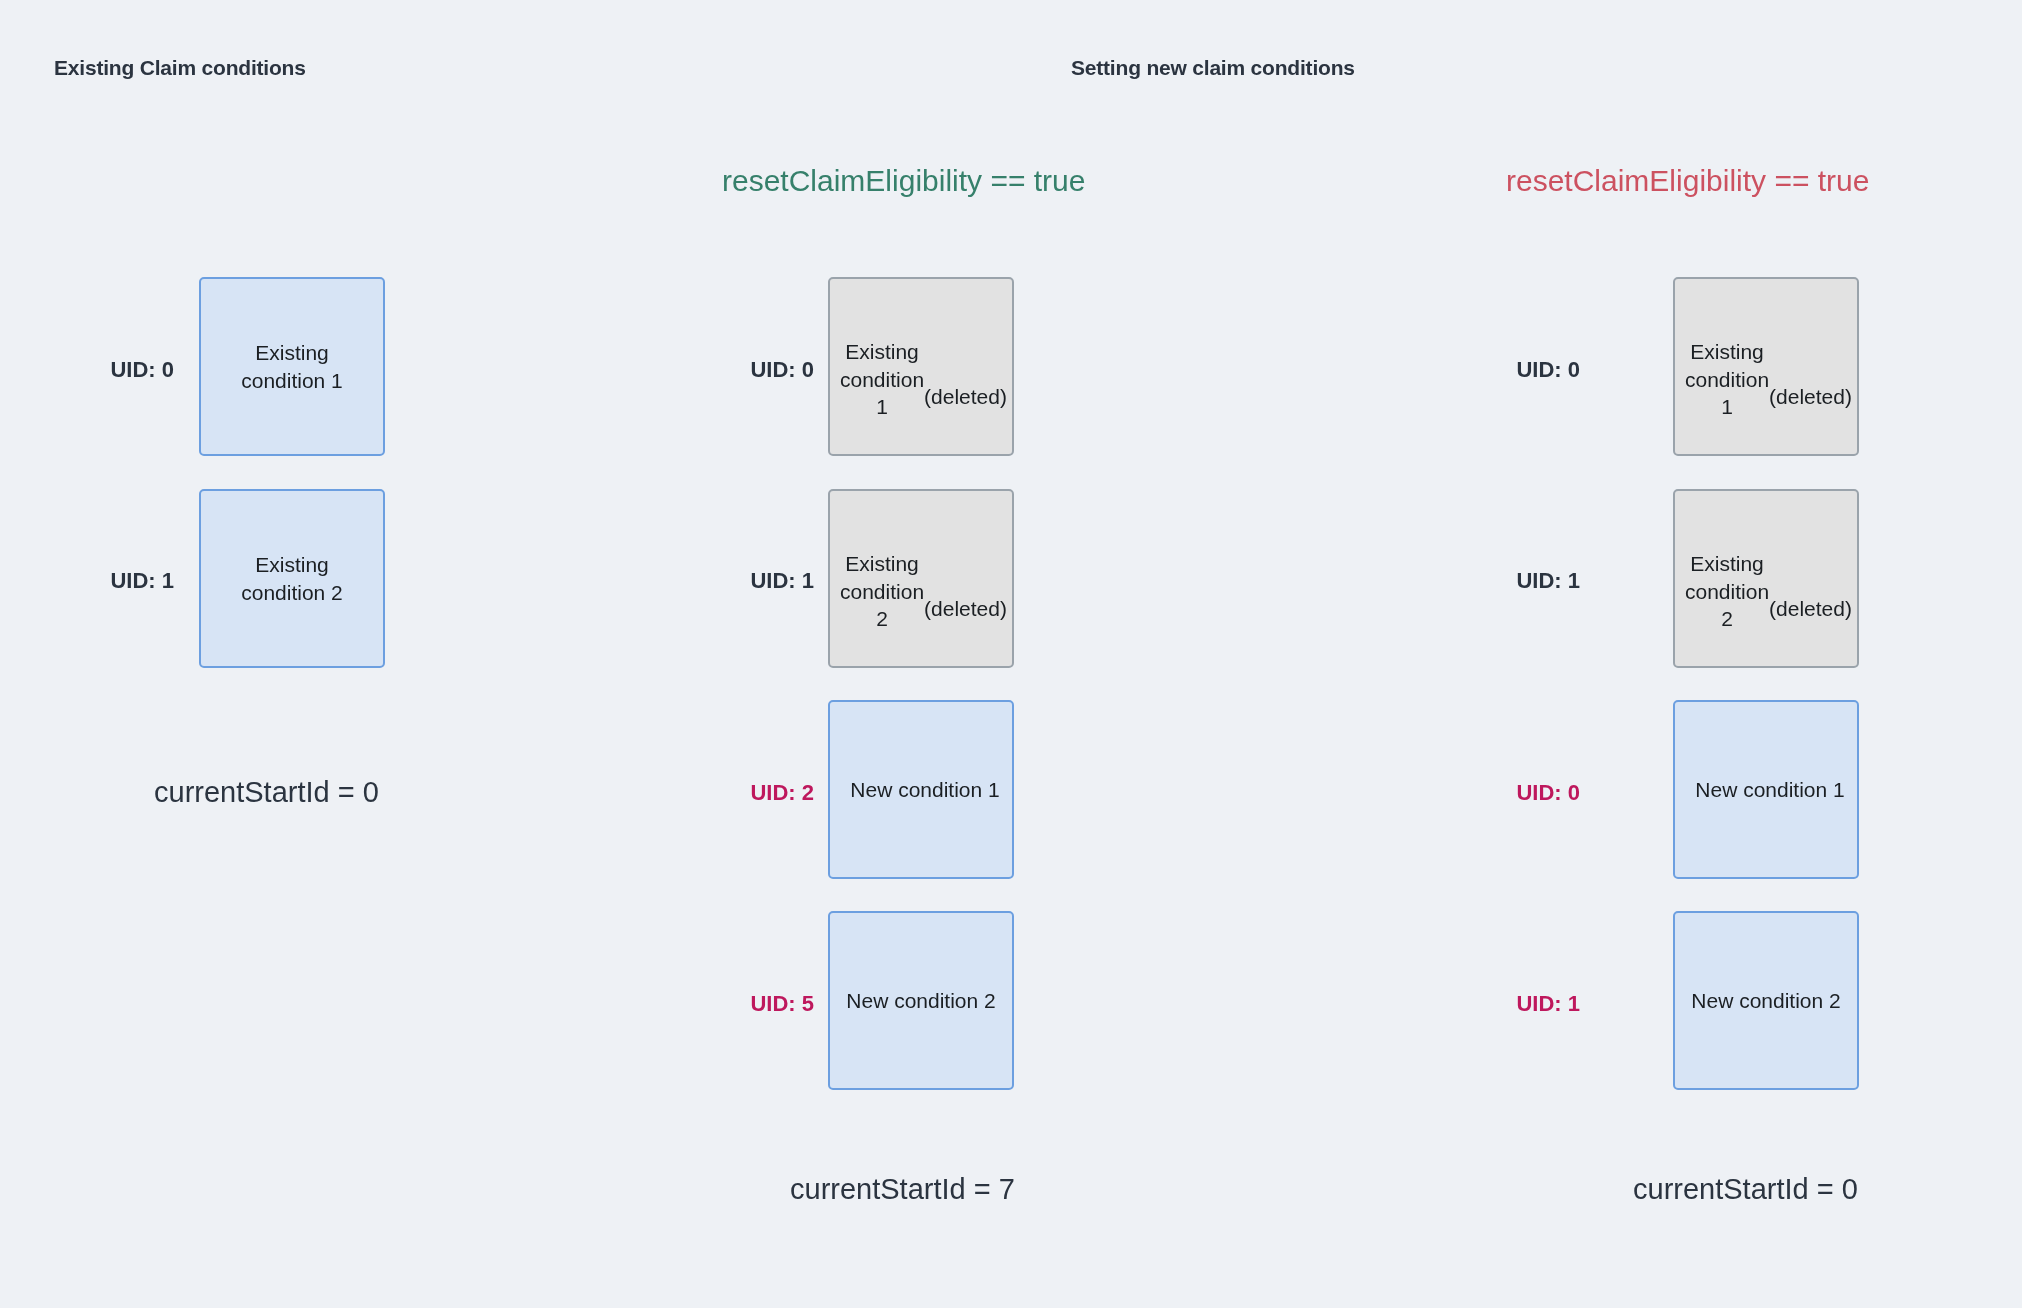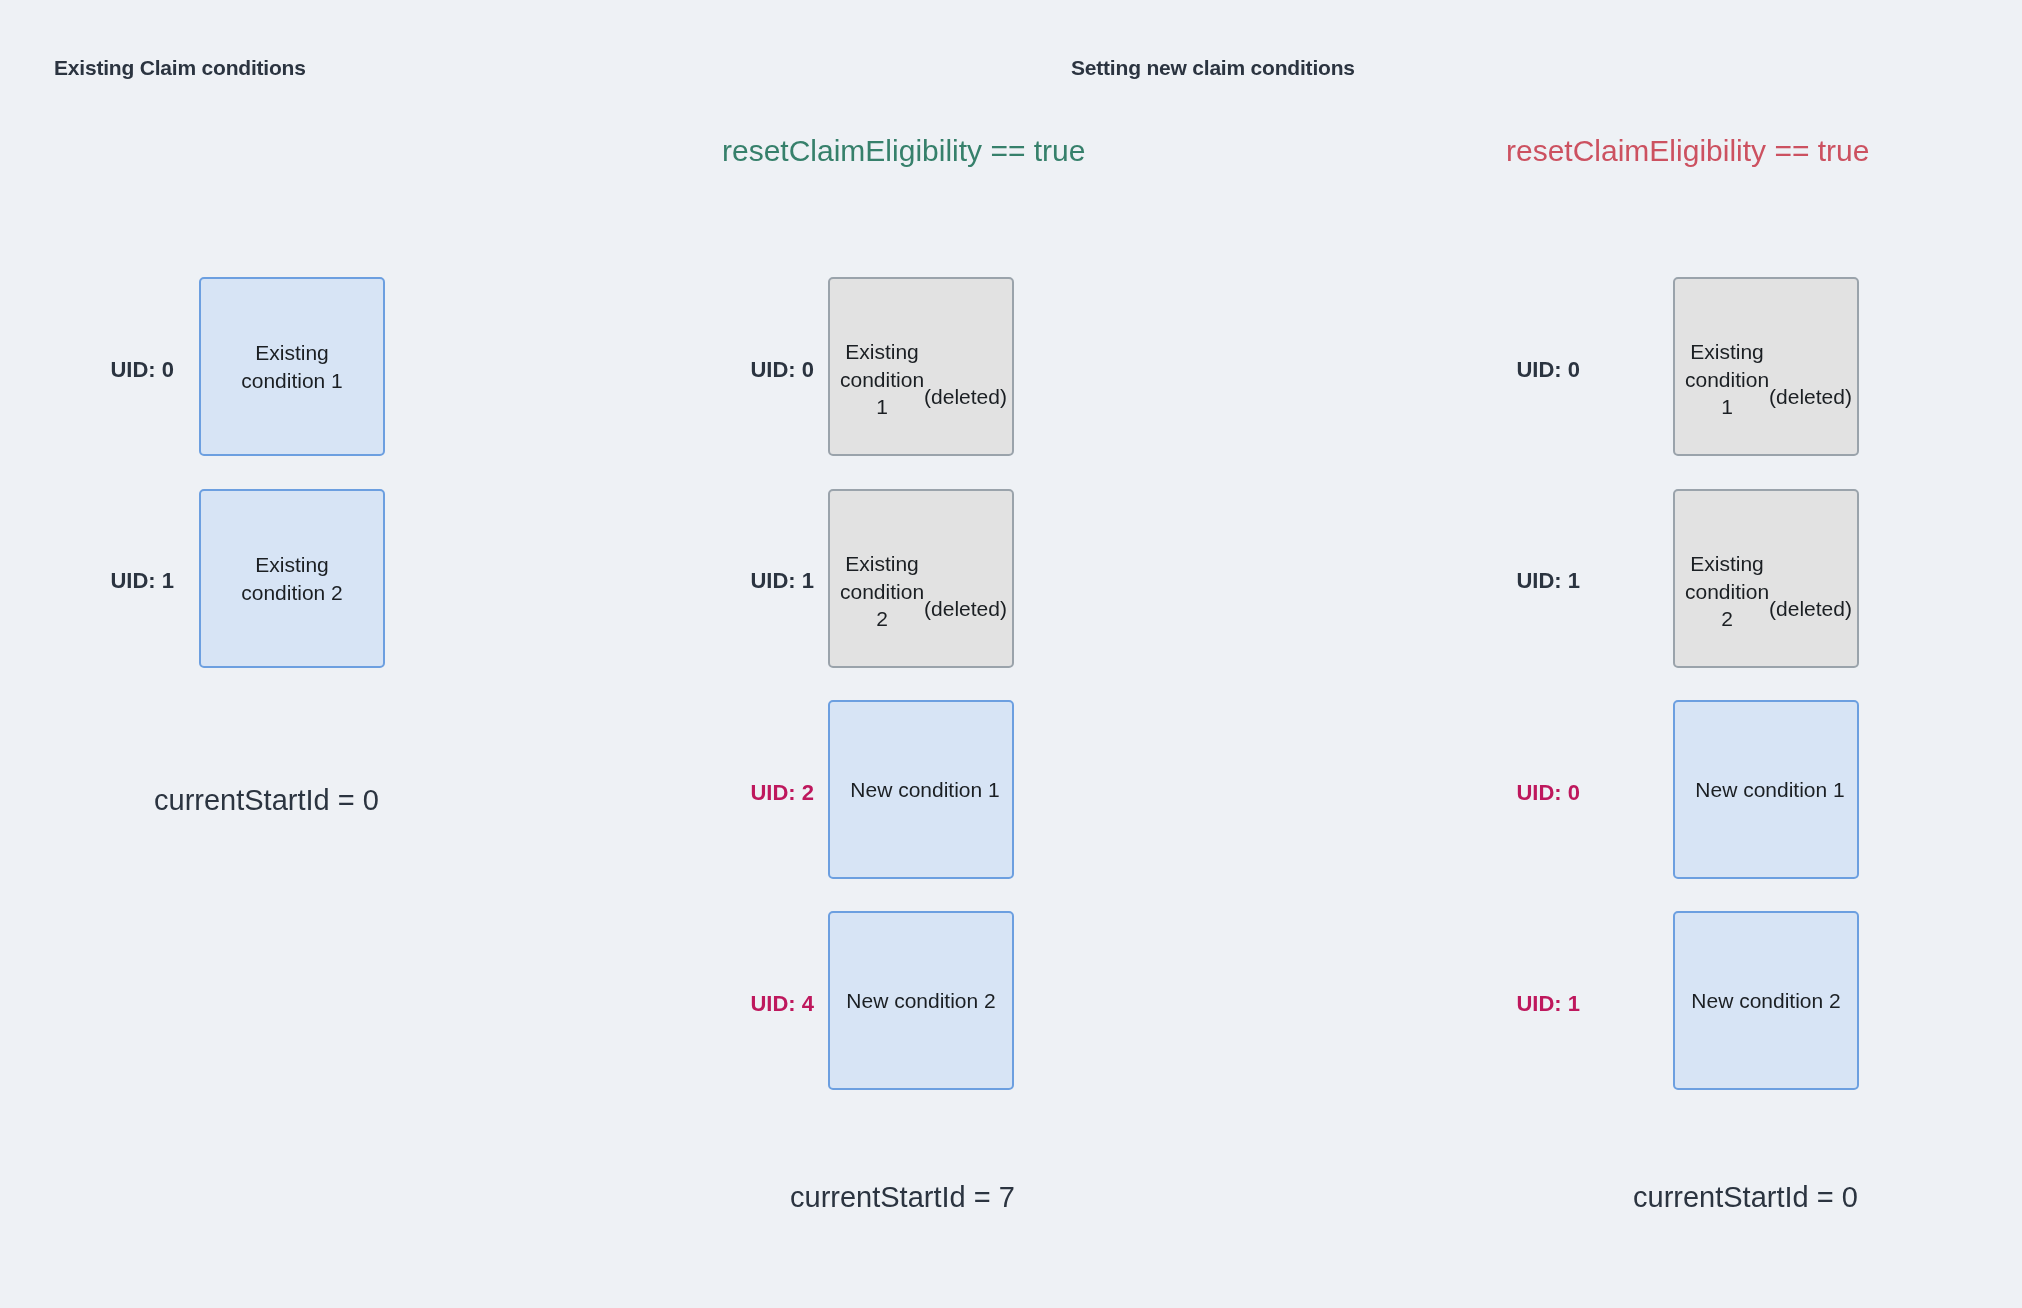--- a/index.html
+++ b/index.html
@@ -30,20 +30,21 @@
     white-space: nowrap;
   }
   #title-existing { left: 54px;  top: 56px; }
   #title-setting  { left: 1071px; top: 56px; }
 
   .condition-flag {
     position: absolute;
     font-size: 30px;
     font-weight: normal;
     white-space: nowrap;
+    margin-top: 30px;
   }
   #flag-true  { left: 722px;  top: 134px; color: #36806b; }
   #flag-false { left: 1506px; top: 134px; color: #cc5160; }
 
   
   .column {
     position: absolute;
     top: 0;
     width: 600px;
     height: 1308px;
@@ -99,21 +100,20 @@
   }
   .uid-label.dark { color: #2b3440; }
   .uid-label.blue { color: #be185d; }
 
   
   .start-id {
     position: absolute;
     font-size: 29px;
     color: #2b3440;
     white-space: nowrap;
-    margin-top: 8px;
   }
 
   
   .row0 { top: 277px; }
   .row1 { top: 489px; }
   .row2 { top: 700px; padding-left: 18px; }
   .row3 { top: 911px; }
 
   .uid-row0 { top: 357px; }
   .uid-row1 { top: 568px; }
@@ -160,21 +160,21 @@
     <div class="cond-box gray has-sub row1" style="left:188px;">
       <span class="box-label">Existing condition 2</span>
       <span class="box-sub">(deleted)</span>
     </div>
 
     <div class="uid-label blue uid-row2" style="left:54px; width:120px;">UID: 2</div>
     <div class="cond-box blue row2" style="left:188px;">
       <span class="box-label">New condition 1</span>
     </div>
 
-    <div class="uid-label blue uid-row3" style="left:54px; width:120px;">UID: 4</div>
+    <div class="uid-label blue uid-row3" style="left:54px; width:120px;">UID: 5</div>
     <div class="cond-box blue row3" style="left:188px;">
       <span class="box-label">New condition 2</span>
     </div>
 
     <div class="start-id" style="left:150px; top:1173px;">currentStartId = 7</div>
   </div>
 
   <div id="col-reset-false" class="column">
 
     <div class="uid-label dark uid-row0" style="left:40px; width:120px;">UID: 0</div>

